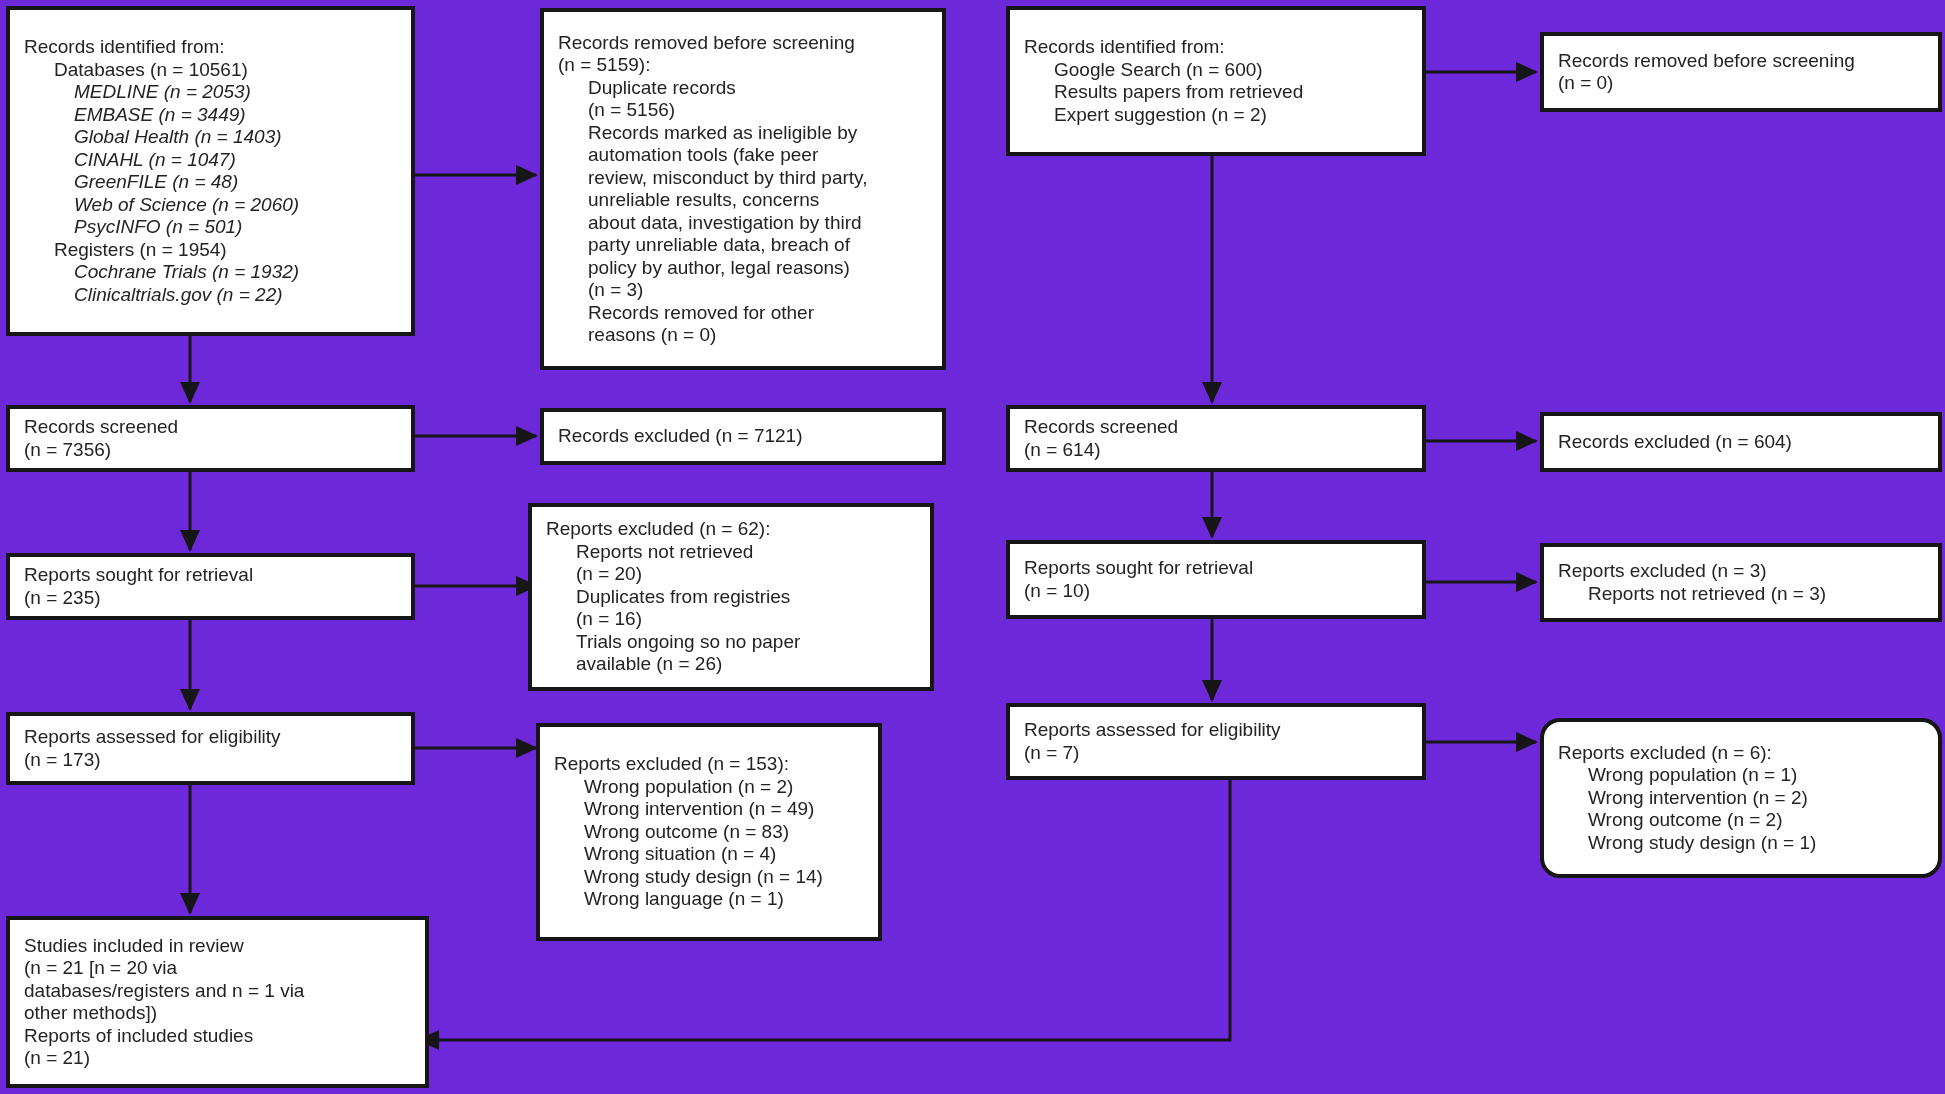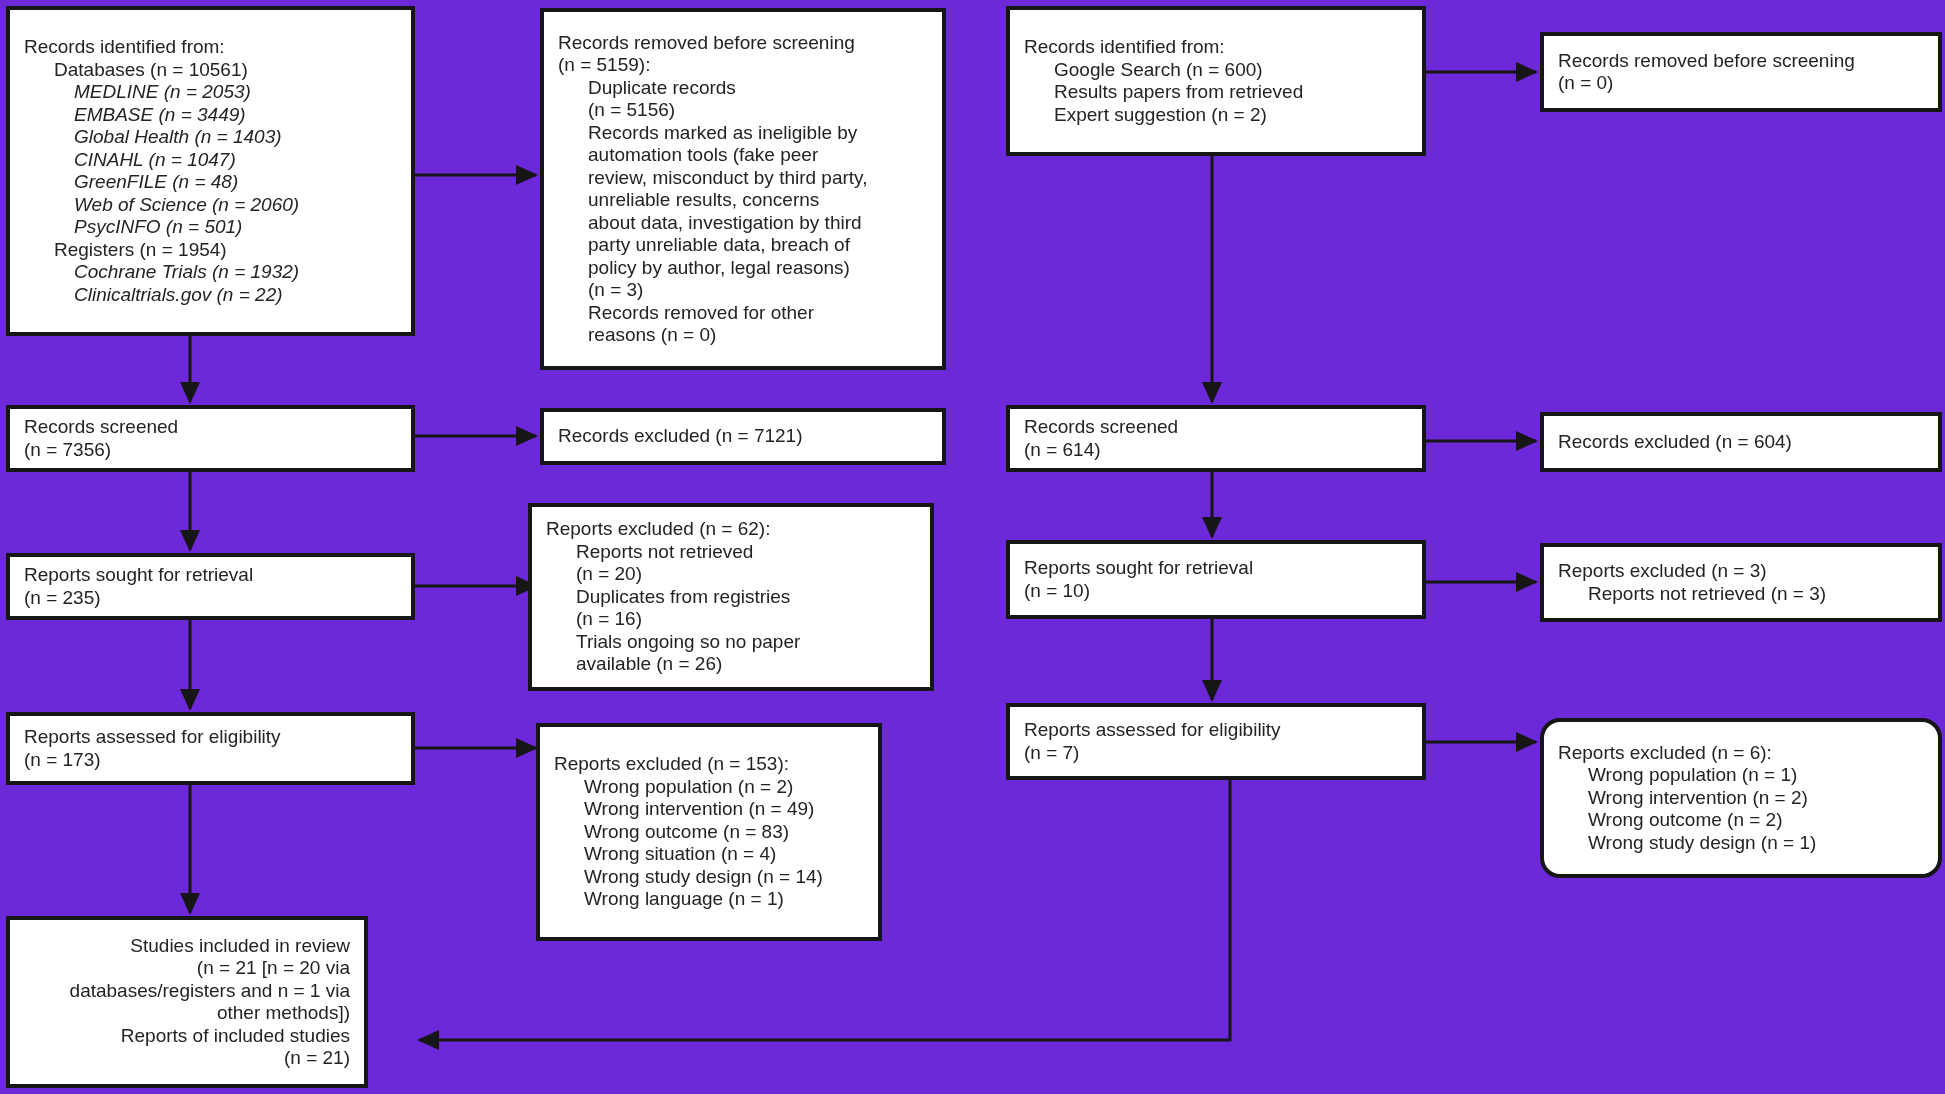--- a/index.html
+++ b/index.html
@@ -32,21 +32,21 @@
   .flow-box .line { white-space: nowrap; }
   .flow-box .indent-0 { padding-left: 0; }
   .flow-box .indent-1 { padding-left: 30px; }
   .flow-box .indent-2 { padding-left: 50px; font-style: italic; }
 
   
   #box-l1 { left: 6px;    top: 6px;   width: 409px; height: 330px; }
   #box-l2 { left: 6px;    top: 405px; width: 409px; height: 67px; }
   #box-l3 { left: 6px;    top: 553px; width: 409px; height: 67px; }
   #box-l4 { left: 6px;    top: 712px; width: 409px; height: 73px; }
-  #box-l5 { left: 6px;    top: 916px; width: 362px; height: 172px; align-items: flex-end; }
+  #box-l5 { left: 6px;    top: 916px; width: 423px; height: 172px; }
 
   
   #box-m1 { left: 540px;  top: 8px;   width: 406px; height: 362px; }
   #box-m2 { left: 540px;  top: 408px; width: 406px; height: 57px; }
   #box-m3 { left: 528px;  top: 503px; width: 406px; height: 188px; }
   #box-m4 { left: 536px;  top: 723px; width: 346px; height: 218px; }
 
   
   #box-r1 { left: 1006px; top: 6px;   width: 420px; height: 150px; }
   #box-r2 { left: 1006px; top: 405px; width: 420px; height: 67px; }

